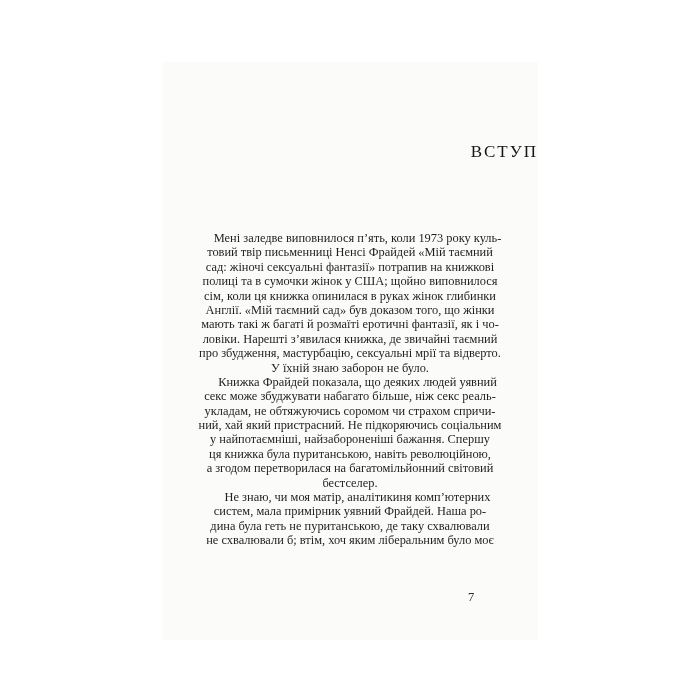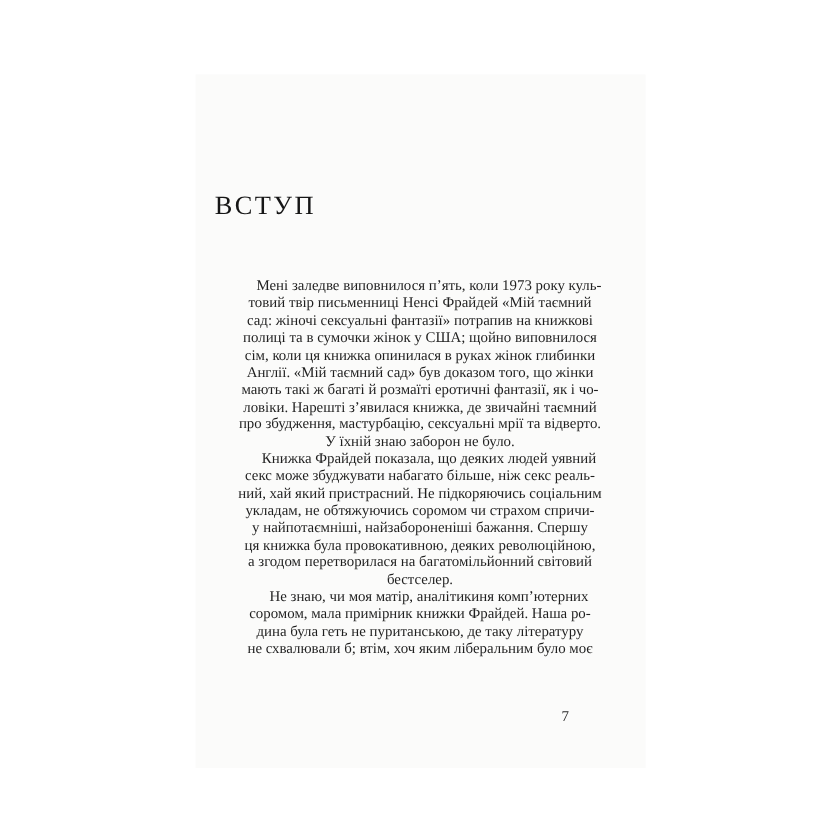--- a/index.html
+++ b/index.html
@@ -29,23 +29,23 @@
     top: 62px;
     width: 375px;
     height: 578px;
     background: var(--page-bg);
   }
   .chapter-title {
     position: absolute;
     top: 80px;
     left: 0;
     right: 0;
-    margin: 16px;
-    text-align: left;
-    font-size: 22px;
+    margin: 0;
+    text-align: right;
+    font-size: 17px;
     font-weight: normal;
     letter-spacing: 2px;
     color: var(--title-color);
     font-family: inherit;
   }
   .body-text {
     position: absolute;
     left: 17px;
     top: 169px;
     width: 340px;
@@ -83,26 +83,26 @@
         <div class="line">сад: жіночі сексуальні фантазії» потрапив на книжкові</div>
         <div class="line">полиці та в сумочки жінок у США; щойно виповнилося</div>
         <div class="line">сім, коли ця книжка опинилася в руках жінок глибинки</div>
         <div class="line">Англії. «Мій таємний сад» був доказом того, що жінки</div>
         <div class="line">мають такі ж багаті й розмаїті еротичні фантазії, як і чо-</div>
         <div class="line">ловіки. Нарешті з’явилася книжка, де звичайні таємний</div>
         <div class="line">про збудження, мастурбацію, сексуальні мрії та відверто.</div>
         <div class="line">У їхній знаю заборон не було.</div>
         <div class="line indent">Книжка Фрайдей показала, що деяких людей уявний</div>
         <div class="line">секс може збуджувати набагато більше, ніж секс реаль-</div>
+        <div class="line">укладам, не обтяжуючись соромом чи страхом спричи-</div>
         <div class="line">ний, хай який пристрасний. Не підкоряючись соціальним</div>
-        <div class="line">укладам, не обтяжуючись соромом чи страхом спричи-</div>
         <div class="line">у найпотаємніші, найзабороненіші бажання. Спершу</div>
-        <div class="line">ця книжка була провокативною, деяких революційною,</div>
+        <div class="line">ця книжка була пуританською, навіть революційною,</div>
         <div class="line">а згодом перетворилася на багатомільйонний світовий</div>
         <div class="line">бестселер.</div>
         <div class="line indent">Не знаю, чи моя матір, аналітикиня комп’ютерних</div>
-        <div class="line">соромом, мала примірник книжки Фрайдей. Наша ро-</div>
-        <div class="line">дина була геть не пуританською, де таку літературу</div>
+        <div class="line">систем, мала примірник уявний Фрайдей. Наша ро-</div>
+        <div class="line">дина була геть не пуританською, де таку схвалювали</div>
         <div class="line">не схвалювали б; втім, хоч яким ліберальним було моє</div>
       </div>
     <div class="page-number">7</div>
   </div>
 </div>
 
 </body></html>

